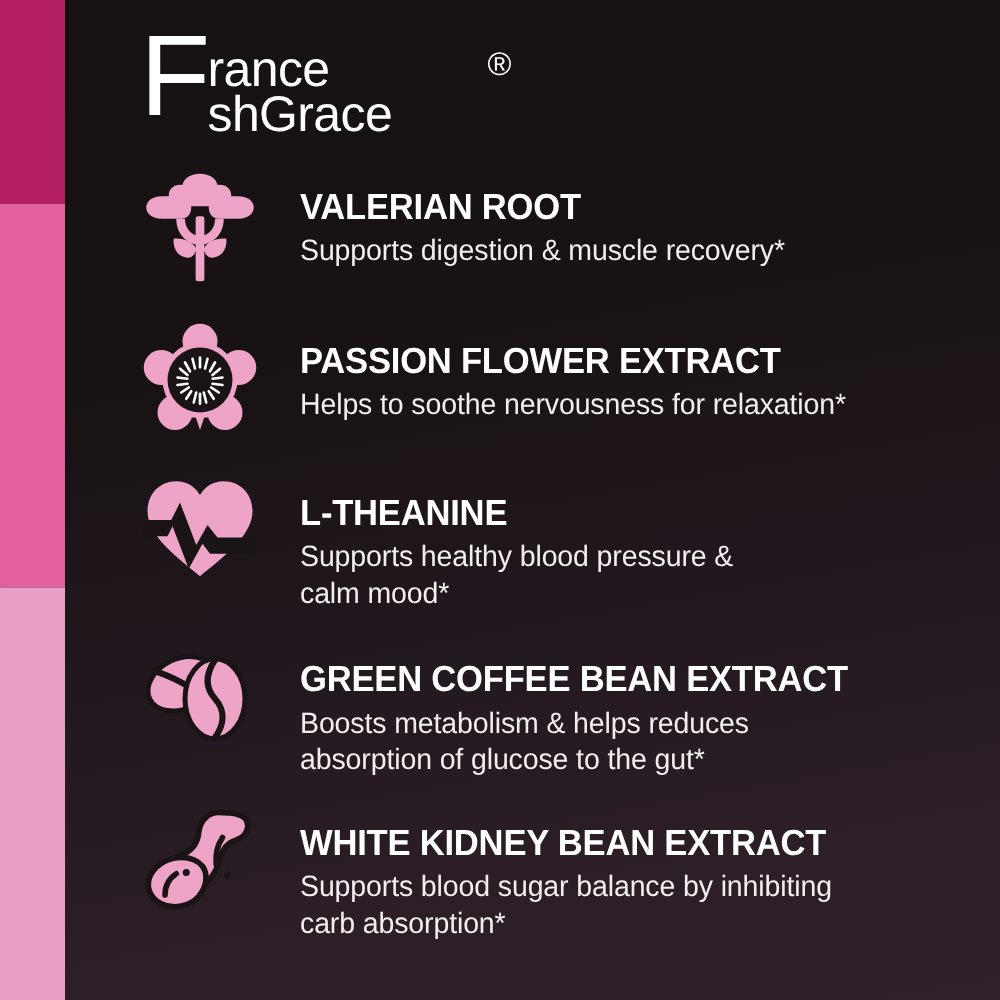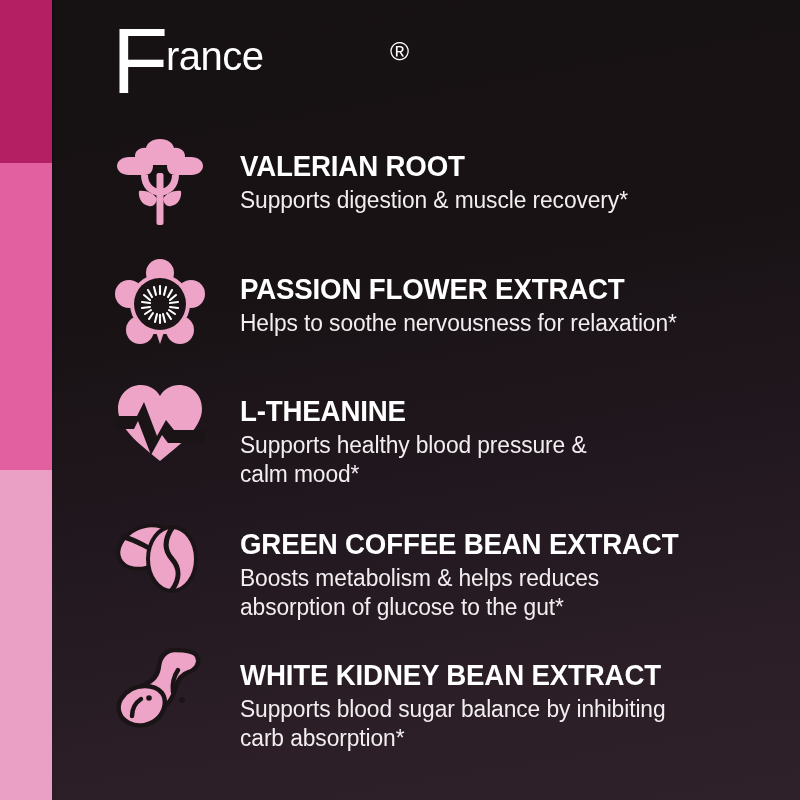--- a/index.html
+++ b/index.html
@@ -101,20 +101,21 @@
 <div id="bars">
   <div class="bar-a"></div>
   <div class="bar-b"></div>
   <div class="bar-c"></div>
 </div>
 <div id="bar-edge"></div>
 
 <div id="logo">
   <div id="logo-f">F</div>
   <div id="logo-line1">rance</div>
+  <div id="logo-line2">shGrace</div>
   <div id="logo-reg">®</div>
 </div>
 
 <div id="rows">
 
   <div class="row row-1">
     <div class="row-icon">
       <svg width="96" height="96" viewBox="0 0 96 96">
         <g fill="#eda4c6">
           <path d="M48 6c-8 0-13 4-14 9-6-1-11 3-11 8 0 6 5 9 11 9h28c6 0 11-3 11-9 0-5-5-9-11-8-1-5-6-9-14-9z"></path>

